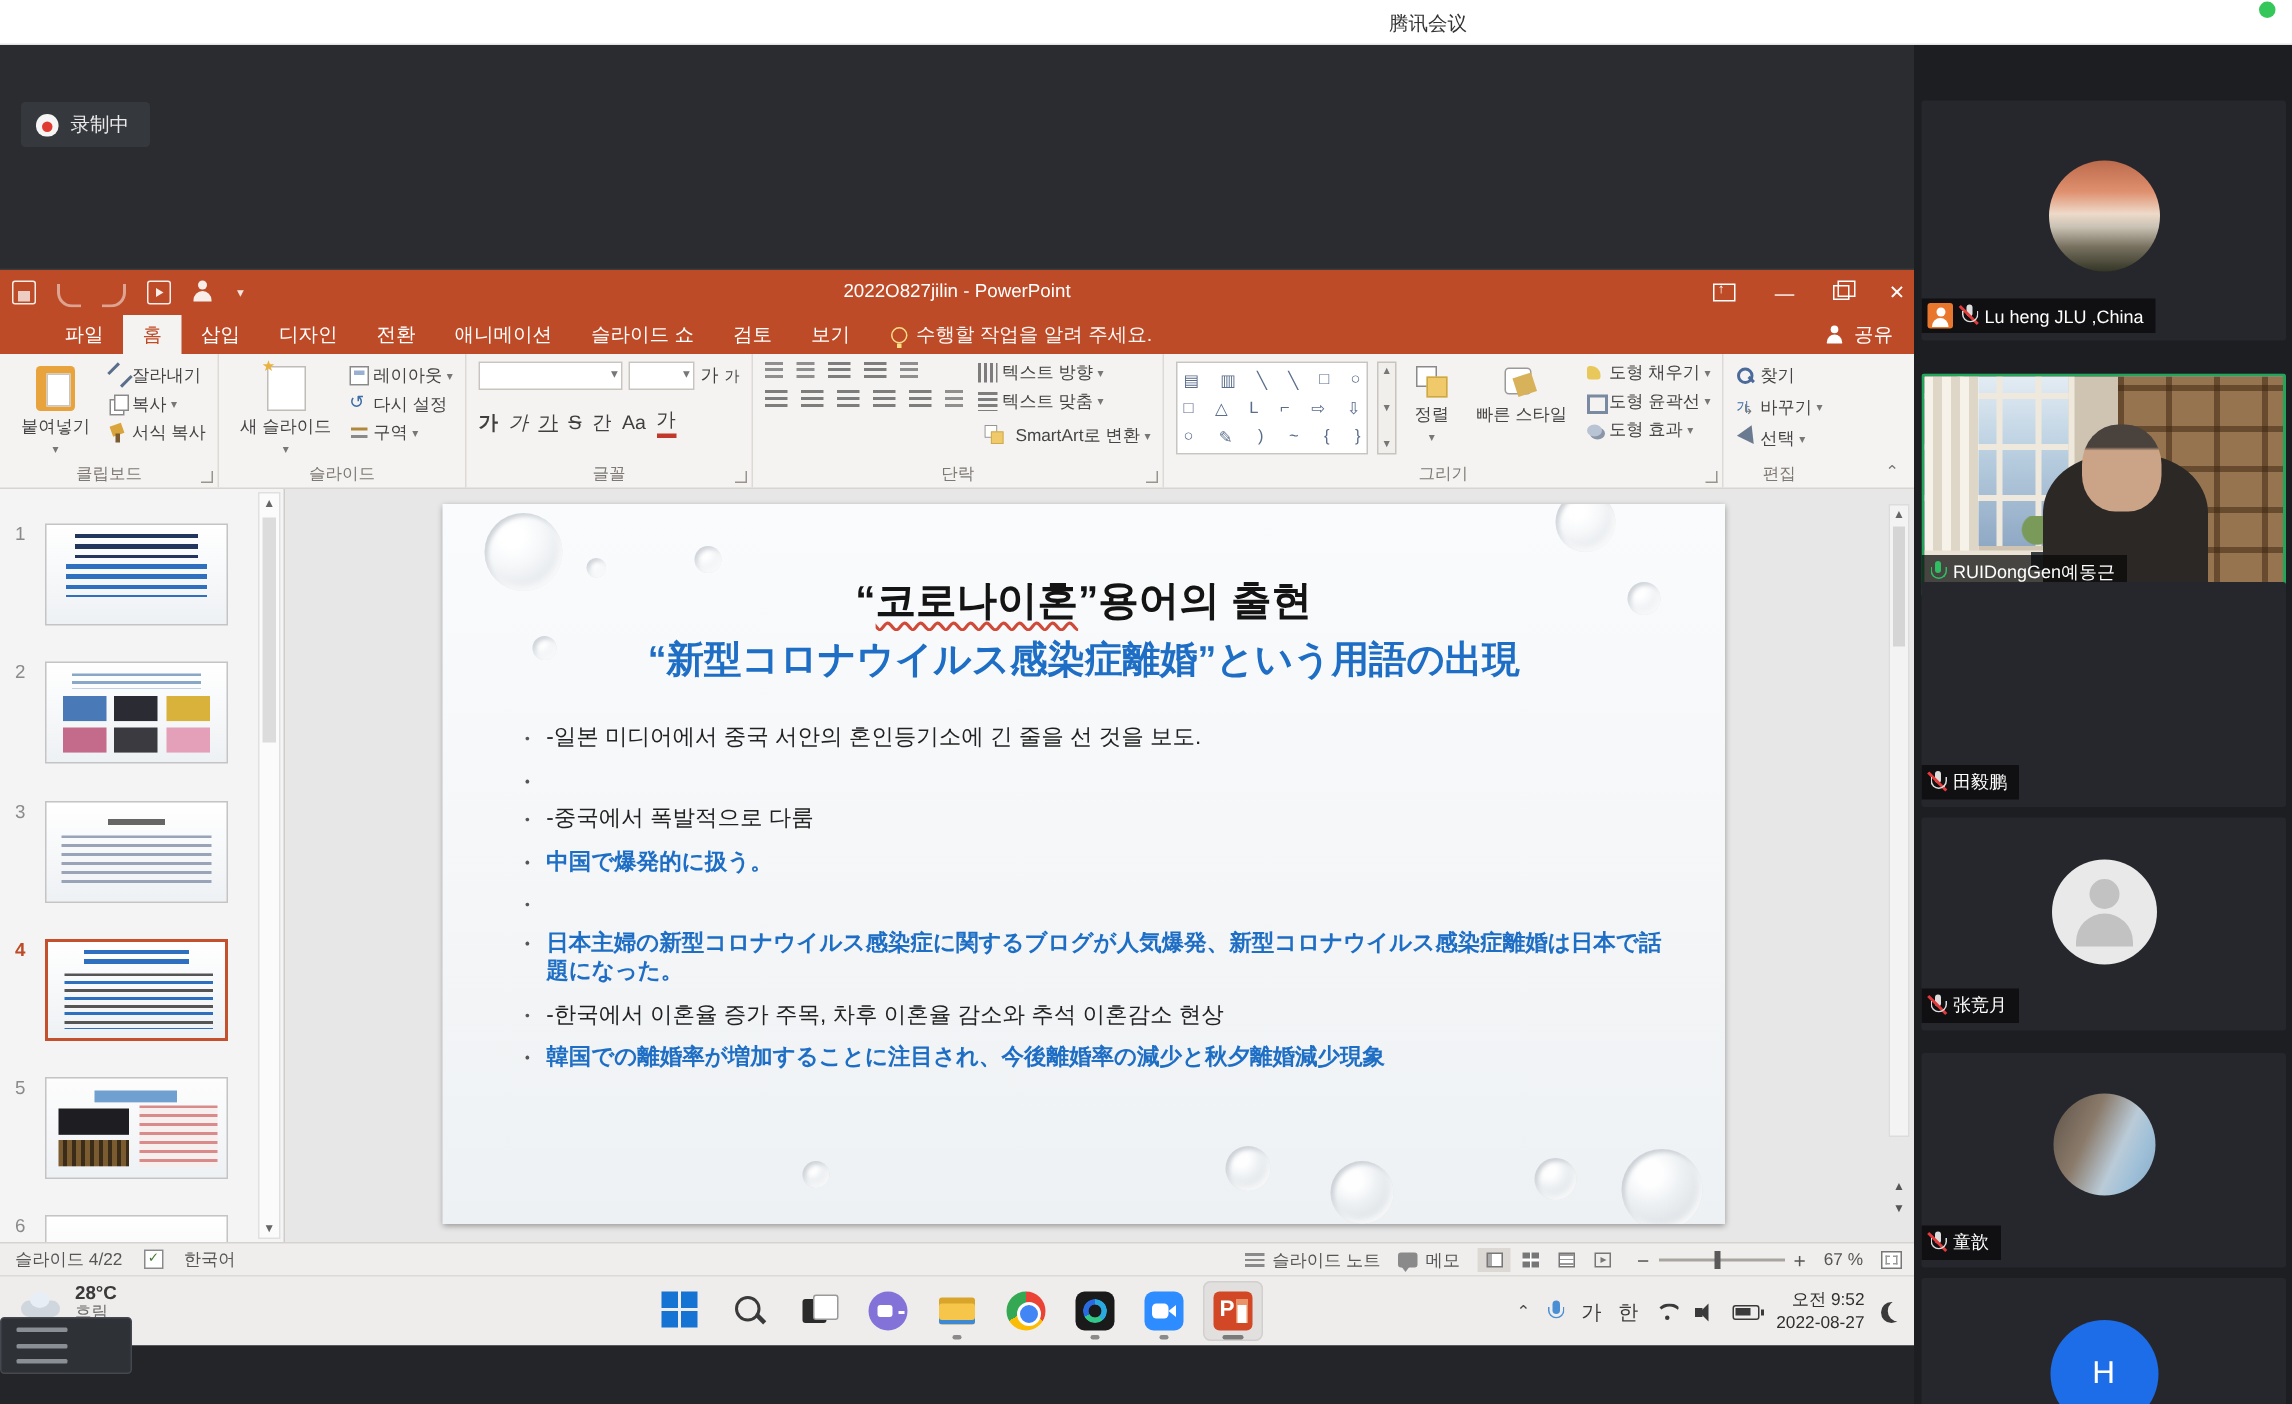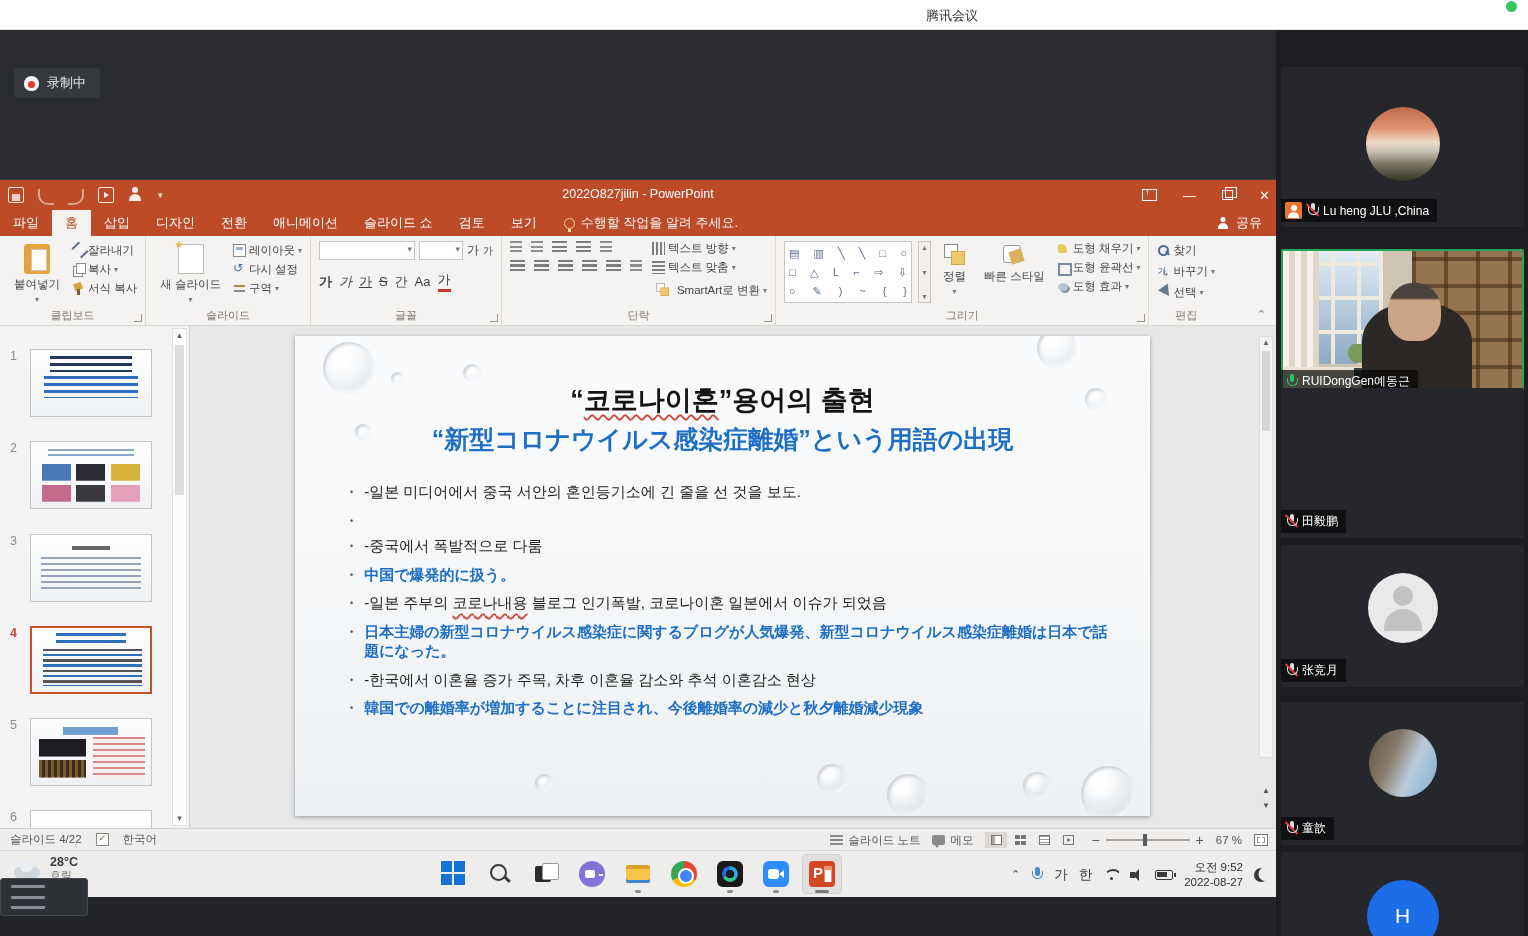--- a/index.html
+++ b/index.html
@@ -40,21 +40,21 @@
   .ic-person::after{content:"";position:absolute;left:1px;top:7px;width:12px;height:7px;border-radius:6px 6px 0 0;background:#fff;}
   .qat .caret{color:rgba(255,255,255,.85);font-size:9px;}
   .ppt-doc-title{position:absolute;left:0;right:0;top:7px;text-align:center;font-size:12.5px;color:#fff;}
   .winbtns{position:absolute;right:6px;top:0;height:30px;display:flex;align-items:center;gap:26px;color:#fff;}
   .wb{font-size:13px;cursor:default;}
   .wb-ribbon{width:15px;height:12px;border:1.5px solid #fff;position:relative;}
   .wb-ribbon::after{content:"↑";position:absolute;left:2px;top:-3px;font-size:9px;}
   .wb-restore{width:11px;height:10px;border:1.5px solid #fff;position:relative;}
   .wb-restore::before{content:"";position:absolute;left:2px;top:-4px;width:10px;height:9px;border:1.5px solid #fff;}
 
-  .ppt-menubar{position:absolute;left:0;top:30px;right:0;height:26px;background:#bd4b27;display:flex;align-items:center;color:#fff;}
+  .ppt-menubar{position:absolute;left:0;top:30px;right:0;height:26px;background:#bd4b27;display:flex;align-items:center;color:#fff;padding-left:30px;}
   #menu-tabs{display:flex;height:100%;}
   .tab{padding:0 13px;display:flex;align-items:center;font-size:13px;white-space:nowrap;}
   .tab.active{background:#f5f3f1;color:#bd4b27;}
   .tellme{display:flex;align-items:center;gap:6px;font-size:13px;padding-left:14px;opacity:.95;}
   .bulb{width:11px;height:11px;border:1.5px solid #ffe58a;border-radius:50%;position:relative;}
   .bulb::after{content:"";position:absolute;left:3px;bottom:-4px;width:3px;height:3px;background:#ffe58a;}
   .share{position:absolute;right:14px;top:0;height:26px;display:flex;align-items:center;gap:6px;font-size:13px;color:#fff;}
   .share .ic-person{transform:scale(.85);}
 
   
@@ -607,21 +607,20 @@
               <div class="bullet ">
                 <span class="dot">•</span>
                 <span><span>-중국에서 폭발적으로 다룸</span></span>
               </div>
               <div class="bullet blue">
                 <span class="dot">•</span>
                 <span><span>中国で爆発的に扱う。</span></span>
               </div>
               <div class="bullet ">
                 <span class="dot">•</span>
-                <span><span>-일본 주부의 </span><span class="wavy">코로나내용</span><span> 블로그 인기폭발, 코로나이혼 일본에서 이슈가 되었음</span></span>
               </div>
               <div class="bullet blue">
                 <span class="dot">•</span>
                 <span><span>日本主婦の新型コロナウイルス感染症に関するブログが人気爆発、新型コロナウイルス感染症離婚は日本で話題になった。</span></span>
               </div>
               <div class="bullet ">
                 <span class="dot">•</span>
                 <span><span>-한국에서 이혼율 증가 주목, 차후 이혼율 감소와 추석 이혼감소 현상</span></span>
               </div>
               <div class="bullet blue">

